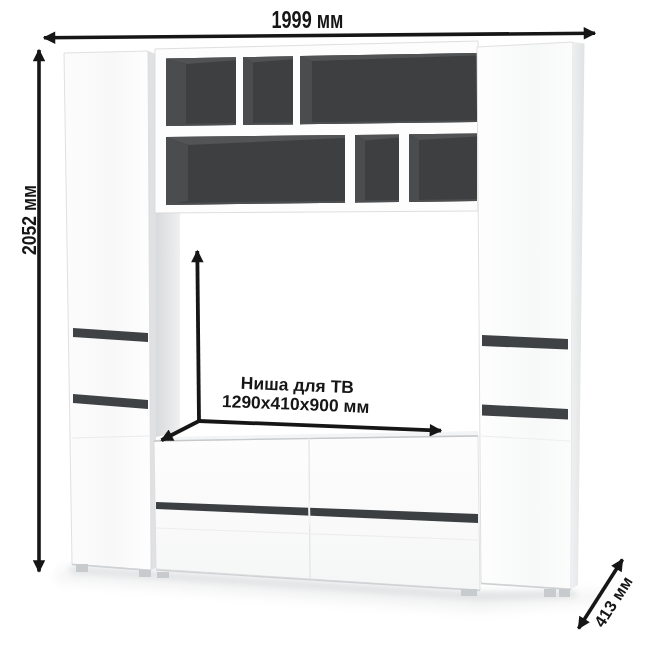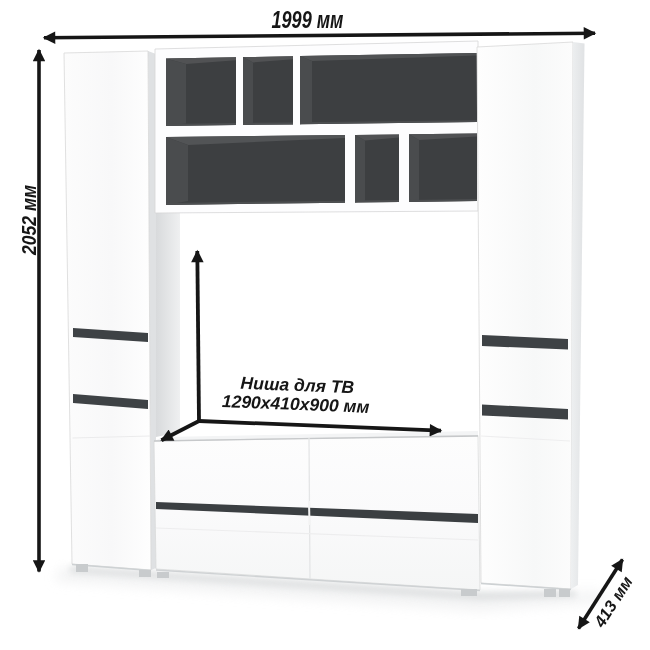--- a/index.html
+++ b/index.html
@@ -1,16 +1,16 @@
 <!DOCTYPE html>
 <html><head>
 <meta charset="utf-8">
 <style>
   html,body{margin:0;padding:0;background:#ffffff;}
-  .wrap{width:650px;height:650px;position:relative;overflow:hidden;background:#c4b5fd;font-style:italic;}
+  .wrap{width:650px;height:650px;position:relative;overflow:hidden;background:#c4b5fd;}
   svg{display:block;}
   text{font-family:"Liberation Sans", sans-serif;font-weight:bold;fill:#161616;}
 </style>
 </head>
 <body>
 <div class="wrap">
 <svg width="650" height="650" viewBox="0 0 650 650">
 <defs>
   <linearGradient id="cabL" x1="0" y1="0" x2="1" y2="0">
     <stop offset="0" stop-color="#fcfcfc"></stop>

